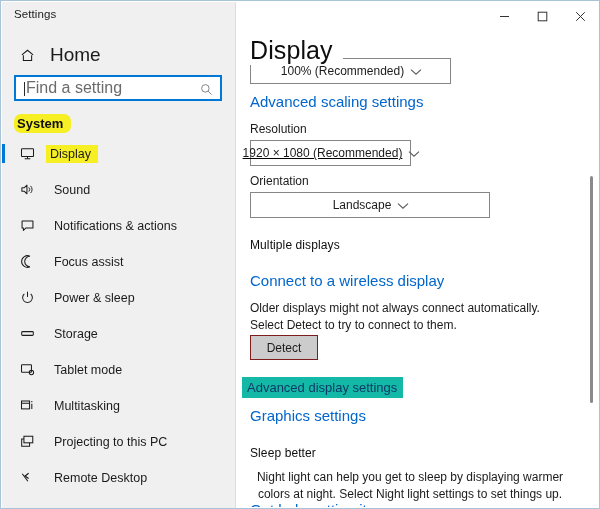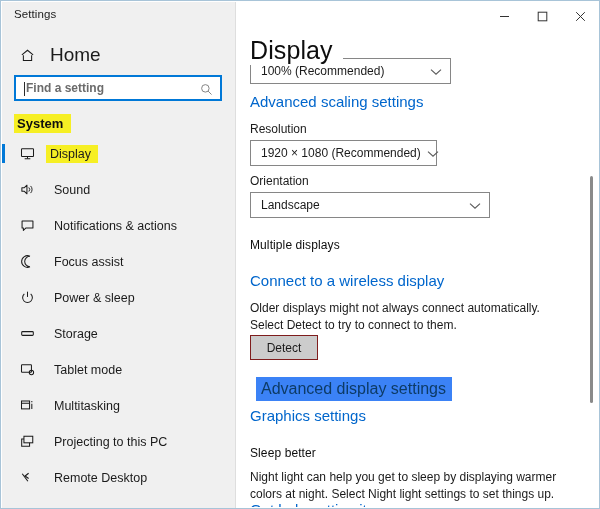--- a/index.html
+++ b/index.html
@@ -125,27 +125,26 @@
     top: 5px;
     width: 1px;
     height: 14px;
     background: #2b2b2b;
   }
   .search-input {
     border: none;
     outline: none;
     background: transparent;
     font-family: "Liberation Sans", sans-serif;
-    font-size: 12px;
+    font-size: 16px;
     color: #1b1b1b;
     margin-left: 10px;
     width: 160px;
     padding: 0;
     height: 20px;
-    font-weight: bold;
   }
   .search-input::placeholder {
     color: #6b6b6b;
     opacity: 1;
   }
   .search-icon {
     position: absolute;
     right: 7px;
     top: 5px;
   }
@@ -161,20 +160,21 @@
     align-items: center;
   }
   .nav-section-label {
     margin-left: 12px;
     font-size: 13px;
     font-weight: bold;
     color: #0f0f0f;
     background: #f6ef24;
     padding: 2px 8px 2px 3px;
     line-height: 15px;
+    border-radius: 7px;
   }
 
   
   .navlist {
     position: absolute;
     left: 0;
     top: 139px;
     width: 234px;
   }
   .nav-item {
@@ -247,21 +247,21 @@
   }
 
   
   .combo {
     box-sizing: border-box;
     height: 26px;
     border: 1px solid #868686;
     background: #ffffff;
     display: flex;
     align-items: center;
-    justify-content: space-between;
+    justify-content: center;
     padding: 0 8px 0 10px;
     cursor: default;
   }
   .combo-text {
     font-size: 12px;
     color: #1b1b1b;
     white-space: nowrap;
   }
   .combo-chev { flex: none; margin-left: 6px; }
 
@@ -269,21 +269,22 @@
     position: absolute;
     left: 14px;
     top: 56px;
     width: 201px;
     z-index: 5;
   }
   .combo-res {
     position: absolute;
     left: 14px;
     top: 138px;
-    width: 187px;
+    width: 161px;
+    text-decoration: underline;
   }
   .combo-orient {
     position: absolute;
     left: 14px;
     top: 190px;
     width: 240px;
   }
 
   .fieldlabel {
     position: absolute;
@@ -300,25 +301,25 @@
     cursor: default;
     white-space: nowrap;
   }
   .link-advscale { left: 14px; top: 91px; }
   .link-wireless { left: 14px; top: 270px; }
   .link-graphics { left: 14px; top: 405px; }
   .link-gethelp  { left: 14px; top: 499px; color:#0066cc; }
 
   .link-advdisplay {
     position: absolute;
-    left: 20px;
+    left: 6px;
     top: 375px;
-    font-size: 16px;
+    font-size: 13px;
     color: #0d3b66;
-    background: #3b82f6;
+    background: #14b8a6;
     padding: 3px 6px 3px 5px;
     cursor: default;
     white-space: nowrap;
   }
 
   .section-head {
     position: absolute;
     left: 14px;
     font-size: 12px;
     color: #0d0d0d;
@@ -330,21 +331,21 @@
 
   .body-text {
     position: absolute;
     left: 14px;
     font-size: 12px;
     color: #1b1b1b;
     line-height: 17px;
     width: 320px;
   }
   .txt-older { top: 298px; }
-  .txt-night { top: 467px; }
+  .txt-night { top: 467px; text-align: center; }
 
   .btn-detect {
     position: absolute;
     left: 14px;
     top: 333px;
     min-width: 68px;
     height: 25px;
     box-sizing: border-box;
     background: #cccccc;
     border: 1px solid #7f1d1d;

